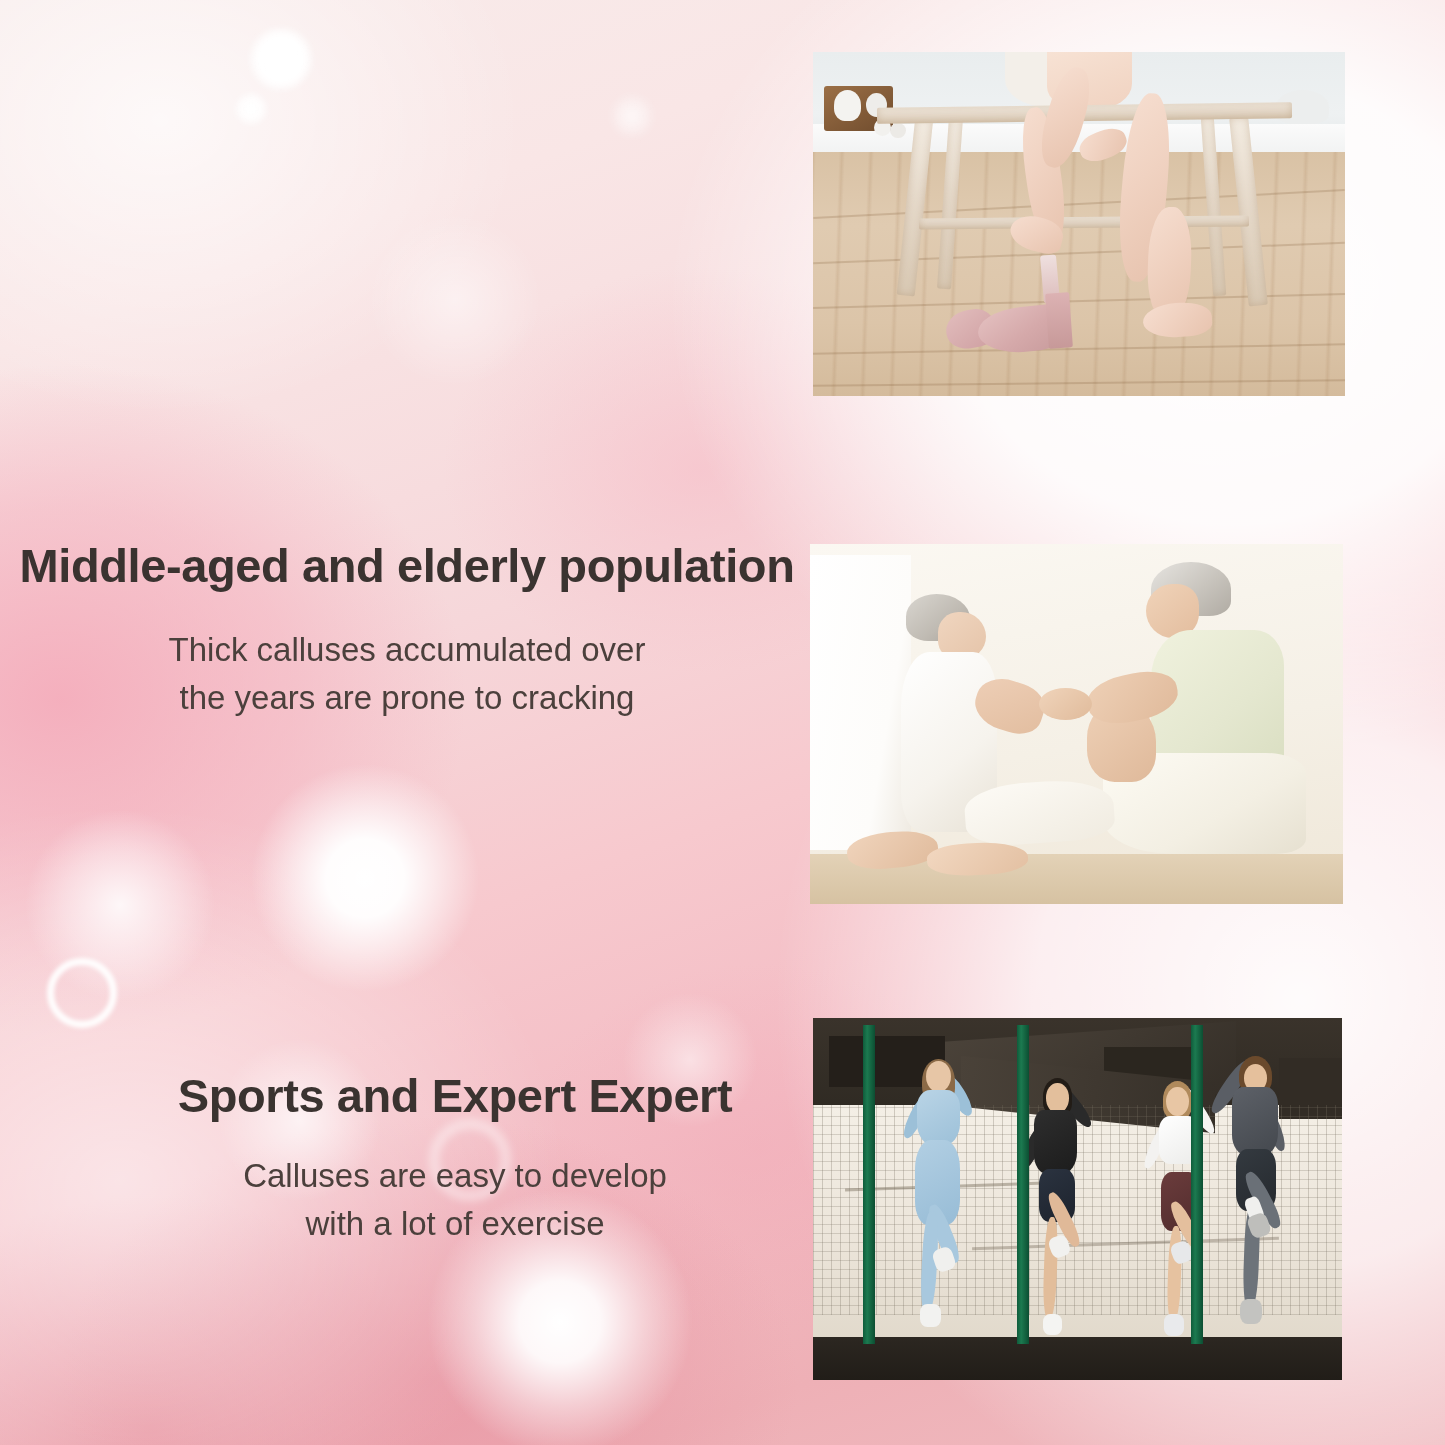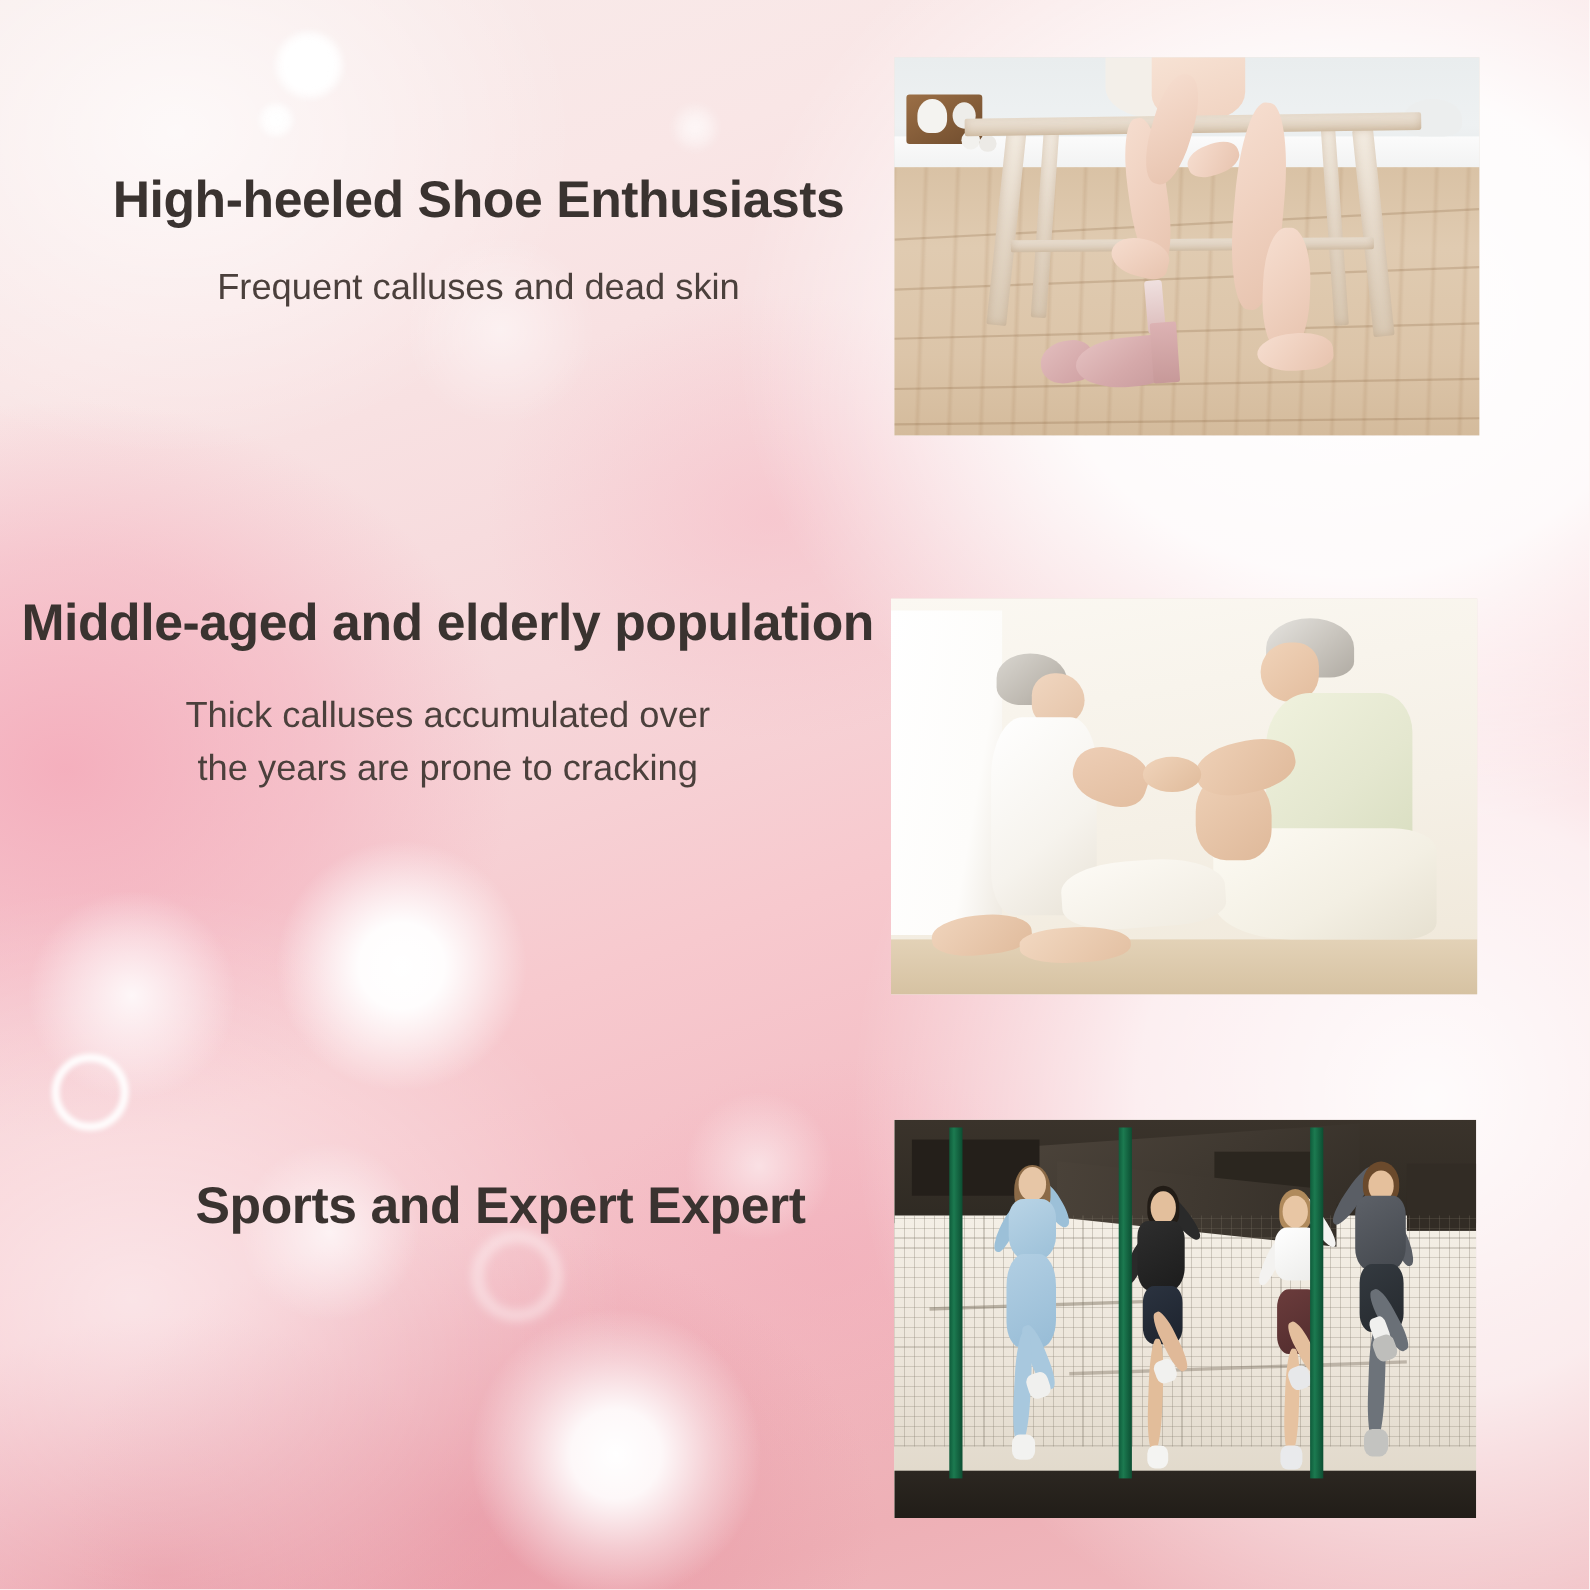--- a/index.html
+++ b/index.html
@@ -280,24 +280,20 @@
   <div class="bg-layer bg-base"></div>
   <div class="bg-layer bg-rose"></div>
   <div class="bg-layer bg-wash"></div>
   <div class="bg-layer bg-glow"></div>
   <div class="bokeh bokeh-solid-1"></div>
   <div class="bokeh bokeh-solid-2"></div>
   <div class="bokeh bokeh-solid-3"></div>
   <div class="bokeh bokeh-ring"></div>
   <div class="bokeh bokeh-ring-2"></div>
 
-  <div class="text-col" id="block1-text">
-    <h2 class="headline">High-heeled Shoe Enthusiasts</h2>
-    <p class="subline">Frequent calluses and dead skin</p>
-  </div>
 
   <div class="photo" id="photo1">
     <div class="ph p1-wall"></div>
     <div class="ph p1-shelf"></div>
     <div class="ph p1-basket"></div>
     <div class="ph p1-basket-w1"></div>
     <div class="ph p1-basket-w2"></div>
     <div class="ph p1-ball1"></div>
     <div class="ph p1-ball2"></div>
     <div class="ph p1-towel-r"></div>
@@ -349,20 +345,22 @@
     <div class="ph p2-w-body"></div>
     <div class="ph p2-w-leg"></div>
     <div class="ph p2-w-arm"></div>
     <div class="ph p2-hands"></div>
     <div class="ph p2-w-foot1"></div>
     <div class="ph p2-w-foot2"></div>
   </div>
 
   <div class="text-col" id="block3-text">
     <h2 class="headline">Sports and Expert Expert</h2>
+    <p class="subline">Calluses are easy to develop
+with a lot of exercise</p>
   </div>
 
   <div class="photo" id="photo3">
     <div class="ph p3-sky"></div>
     <div class="ph p3-bldg"></div>
     <div class="ph p3-bldg2"></div>
     <div class="ph p3-wall"></div>
     <div class="ph p3-win1"></div>
     <div class="ph p3-win2"></div>
     <div class="ph p3-win3"></div>

